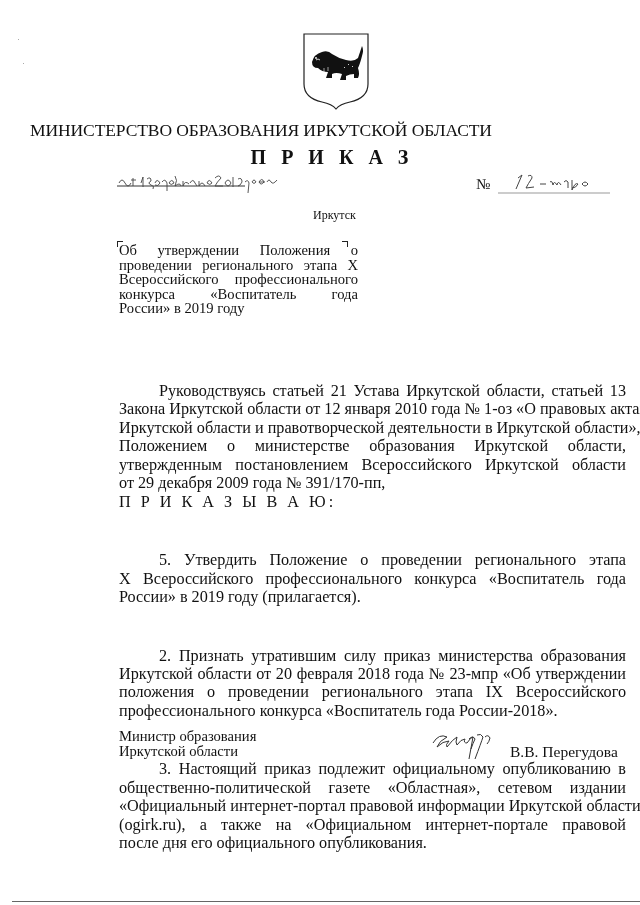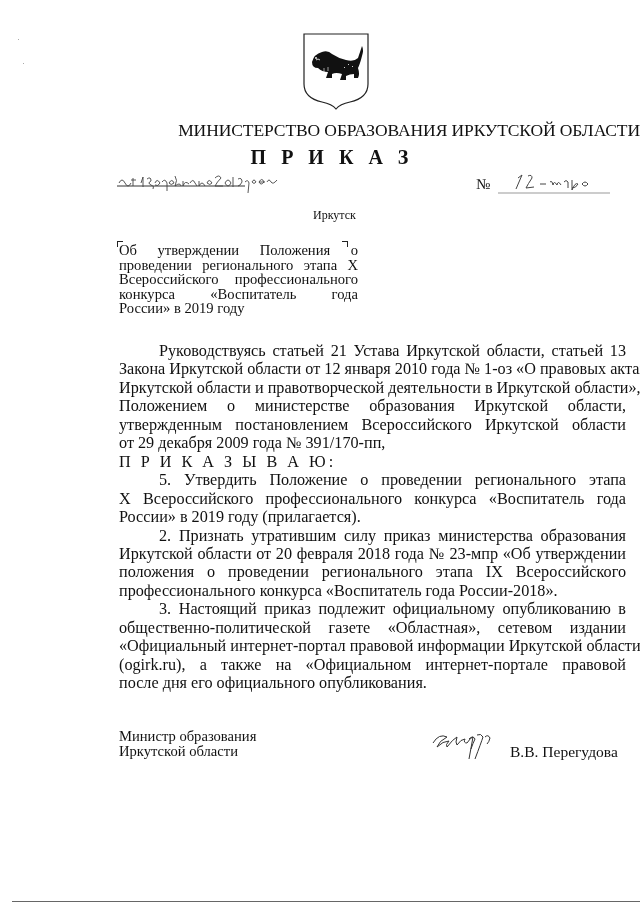--- a/index.html
+++ b/index.html
@@ -20,21 +20,21 @@
     left: 302px;
     top: 32px;
     width: 68px;
     height: 78px;
   }
   .ministry {
     position: absolute;
     left: 0;
     width: 640px;
     top: 120px;
-    text-align: right;
+    text-align: left;
     font-size: 17.5px;
     letter-spacing: -0.1px;
     padding-left: 30px;
     box-sizing: border-box;
   }
   .prikaz-title {
     position: absolute;
     left: 0;
     width: 636px;
     top: 146px;
@@ -116,21 +116,21 @@
     margin: 0;
     text-align: justify;
   }
   .para .line {
     display: block;
     text-align: justify;
     text-align-last: justify;
     white-space: nowrap;
   }
   .para .line.last { text-align-last: left; }
-  .para .line.indent { padding-left: 40px; }
+  .para .line.indent { padding-left: 40px; margin-top: 40px; }
   .prikazyvayu {
     display: block;
     letter-spacing: 3px;
   }
   .signature-block {
     position: absolute;
     left: 119px;
     top: 729px;
     width: 510px;
     font-size: 14.6px;

